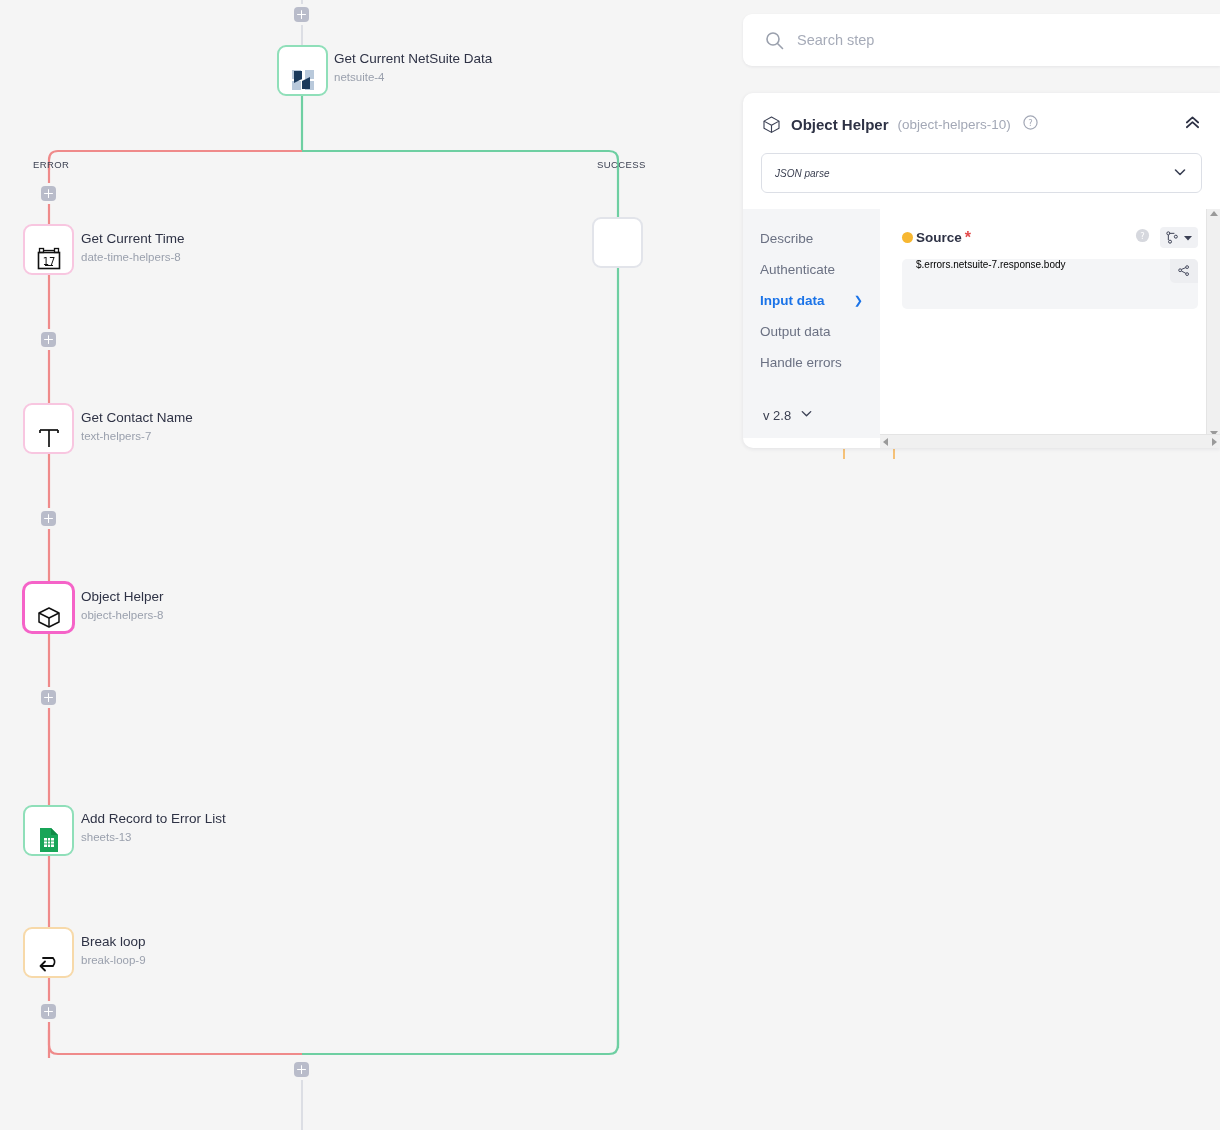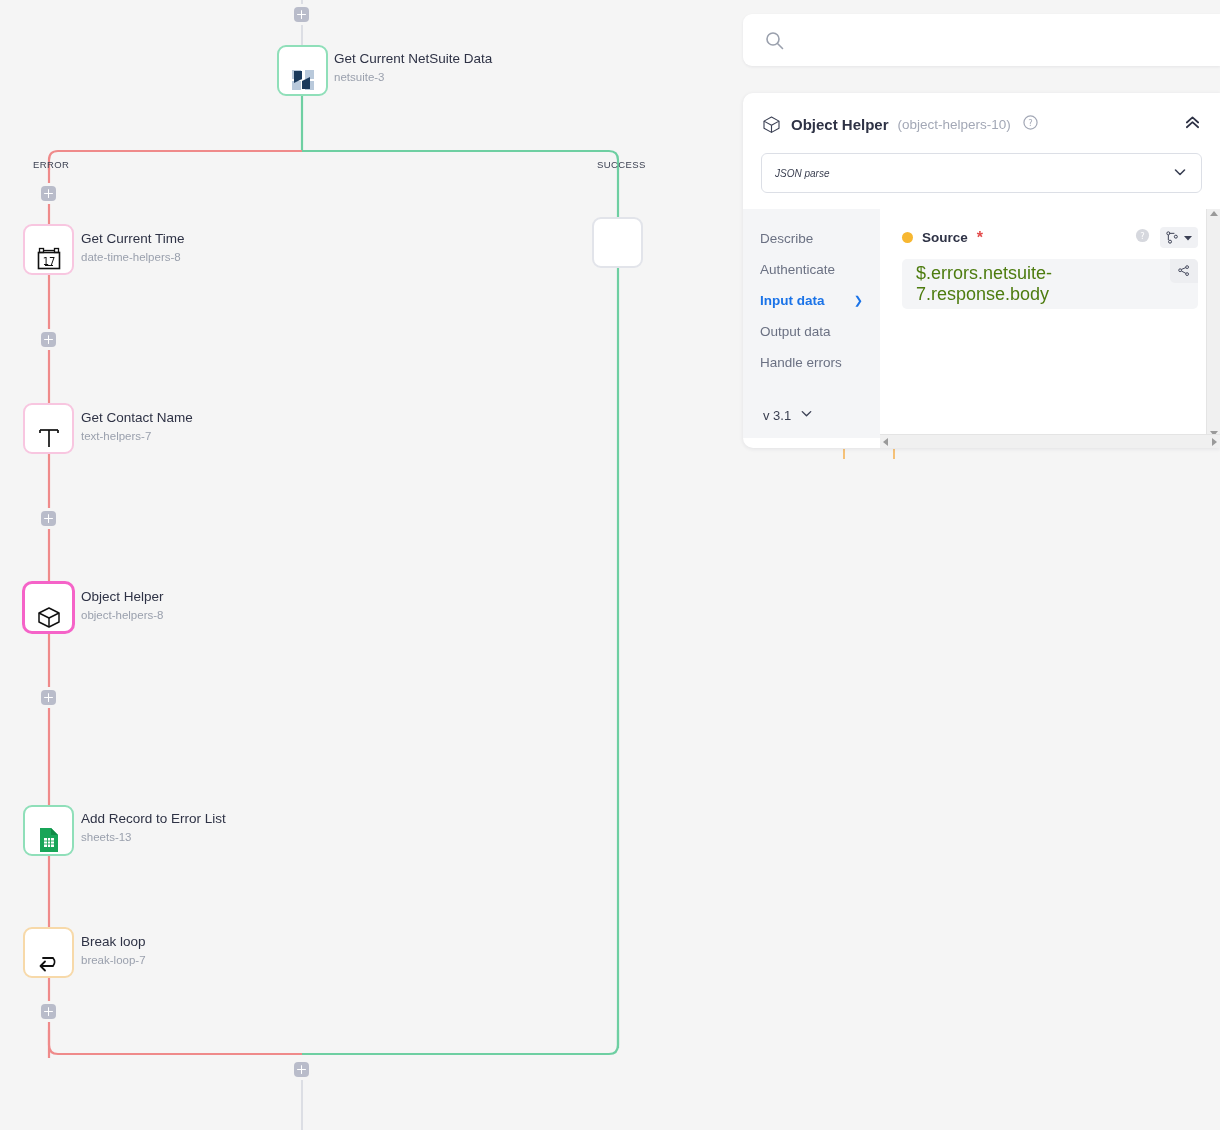--- a/index.html
+++ b/index.html
@@ -101,32 +101,32 @@
     display:flex;align-items:center;
   }
   .side-tab.active{color:#1a73e8;font-weight:700;}
   .side-tab .arr{margin-left:auto;font-size:11px;color:#1a73e8;font-weight:700;}
   .version{
     margin-top:auto;padding:0 17px 14px 20px;display:flex;align-items:center;gap:8px;
     font-size:13px;color:#3a3f50;cursor:pointer;
   }
 
   .fields{flex:1;position:relative;background:#fff;padding:18px 22px 0 22px;box-sizing:border-box;}
-  .field-head{display:flex;align-items:center;gap:9px;}
+  .field-head{display:flex;align-items:center;gap:3px;}
   .dot{width:11px;height:11px;border-radius:50%;background:#f7b731;}
   .field-label{font-size:13.5px;font-weight:700;color:#2e3245;}
   .req{color:#e34b4b;font-weight:700;}
   .field-tools{margin-left:auto;display:flex;align-items:center;gap:10px;}
   .tree-btn{
     background:#f0f1f4;border-radius:4px;padding:3px 5px;display:flex;align-items:center;gap:3px;cursor:pointer;
   }
   .field-input{
     margin-top:11px;height:50px;background:#f4f5f7;border-radius:5px;
-    display:flex;align-items:center;padding:0 14px;position:relative;
-    font-size:18px;color:#4d7c0f;cursor:text;
+    display:flex;padding:0 14px;position:relative;
+    font-size:10px;color:#000000;cursor:text;
   }
   .field-input .corner{
     position:absolute;right:0;top:0;width:28px;height:24px;background:#edeef1;
     border-radius:0 5px 0 5px;display:flex;align-items:center;justify-content:center;cursor:pointer;
   }
   .adv-btn{
     margin-top:21px;height:37px;background:#f1f2f5;border:0;border-radius:5px;
     padding:0 18px;font-size:13.5px;color:#3a3f50;font-family:inherit;cursor:pointer;
   }
 
@@ -205,21 +205,21 @@
     <svg width="28" height="28" viewBox="0 0 28 28">
       <rect x="3" y="4" width="9" height="9" fill="#b9c9db"></rect>
       <rect x="16" y="4" width="9" height="9" fill="#b9c9db"></rect>
       <rect x="3" y="15" width="9" height="9" fill="#b9c9db"></rect>
       <rect x="16" y="15" width="9" height="9" fill="#b9c9db"></rect>
       <path d="M5 5 h8 v10 l8 -4 v12 h-8 v-10 l-8 4 z" fill="#1b3a5c"></path>
     </svg>
   </div>
   <div class="node-label" style="left:334px;top:51px;">
     <div class="node-title">Get Current NetSuite Data</div>
-    <div class="node-sub">netsuite-3</div>
+    <div class="node-sub">netsuite-4</div>
   </div>
 
   <div class="node plain" style="left:592px;top:217px;width:51px;height:51px;"></div>
 
   <div class="node pink" style="left:23px;top:224px;">
     <svg width="28" height="28" viewBox="0 0 28 28">
       <rect x="4.5" y="3.5" width="4" height="4" fill="none" stroke="#111" stroke-width="1.3"></rect>
       <rect x="19.5" y="3.5" width="4" height="4" fill="none" stroke="#111" stroke-width="1.3"></rect>
       <line x1="8.5" y1="5.5" x2="19.5" y2="5.5" stroke="#111" stroke-width="1.3"></line>
       <rect x="3.5" y="7.5" width="21" height="16" fill="none" stroke="#111" stroke-width="1.6"></rect>
@@ -276,34 +276,35 @@
   </div>
 
   <div class="node amber" style="left:23px;top:927px;">
     <svg width="30" height="28" viewBox="0 0 30 28">
       <path d="M7 18 H19 a6 6 0 0 0 0 -8 H9" fill="none" stroke="#111" stroke-width="1.8" stroke-linecap="round"></path>
       <path d="M11 13.5 L6.5 18 L11 22.5" fill="none" stroke="#111" stroke-width="1.8" stroke-linecap="round" stroke-linejoin="round"></path>
     </svg>
   </div>
   <div class="node-label" style="left:81px;top:934px;">
     <div class="node-title">Break loop</div>
-    <div class="node-sub">break-loop-7</div>
+    <div class="node-sub">break-loop-9</div>
   </div>
 
   <div class="hidden-tick" style="left:843px;top:449px;"></div>
   <div class="hidden-tick" style="left:893px;top:449px;"></div>
 </div>
 
 <div id="rightcol">
 
   <div class="searchbar">
     <svg width="19" height="19" viewBox="0 0 19 19">
       <circle cx="8" cy="8" r="6" fill="none" stroke="#9aa0ad" stroke-width="1.6"></circle>
       <line x1="12.5" y1="12.5" x2="17.5" y2="17.5" stroke="#9aa0ad" stroke-width="1.6" stroke-linecap="round"></line>
     </svg>
+    <input class="search-input" type="text" placeholder="Search step" style="">
   </div>
 
   <div class="step-panel">
 
     <div class="panel-head">
       <svg width="21" height="21" viewBox="0 0 28 28">
         <path d="M14 4 L24 9.5 L24 19 L14 24.5 L4 19 L4 9.5 Z" fill="none" stroke="#3b4054" stroke-width="1.5" stroke-linejoin="round"></path>
         <path d="M4 9.5 L14 15 L24 9.5" fill="none" stroke="#3b4054" stroke-width="1.5" stroke-linejoin="round"></path>
         <line x1="14" y1="15" x2="14" y2="24.5" stroke="#3b4054" stroke-width="1.5"></line>
       </svg>
@@ -345,21 +346,21 @@
           <span>Input data</span>
           <span class="arr">❯</span>
         </div>
         <div class="side-tab">
           <span>Output data</span>
         </div>
         <div class="side-tab">
           <span>Handle errors</span>
         </div>
         <div class="version">
-          <span>v 3.1</span>
+          <span>v 2.8</span>
           <span>
             <svg width="15" height="15" viewBox="0 0 16 16">
               <path d="M3.5 6 L8 10.5 L12.5 6" fill="none" stroke="#3b4054" stroke-width="1.5" stroke-linecap="round" stroke-linejoin="round"></path>
             </svg>
           </span>
         </div>
       </div>
 
       <div class="fields">
         <div class="field-head">

